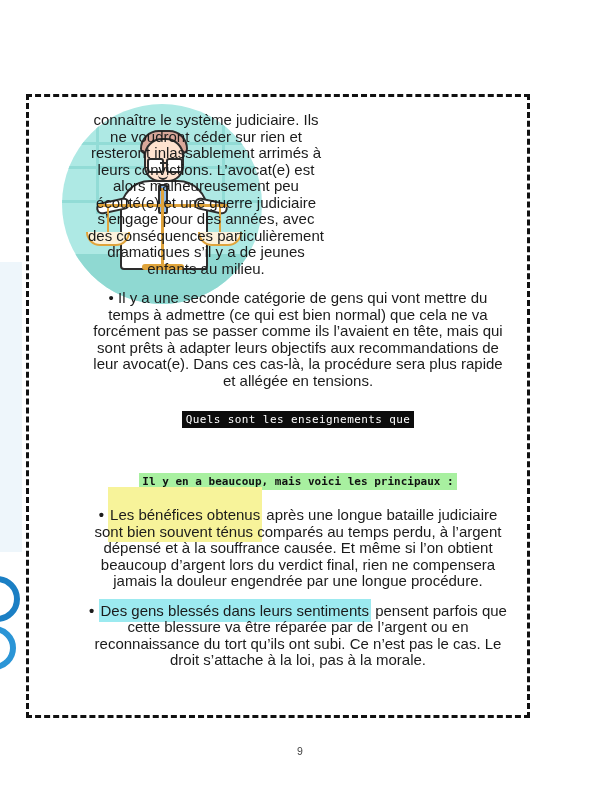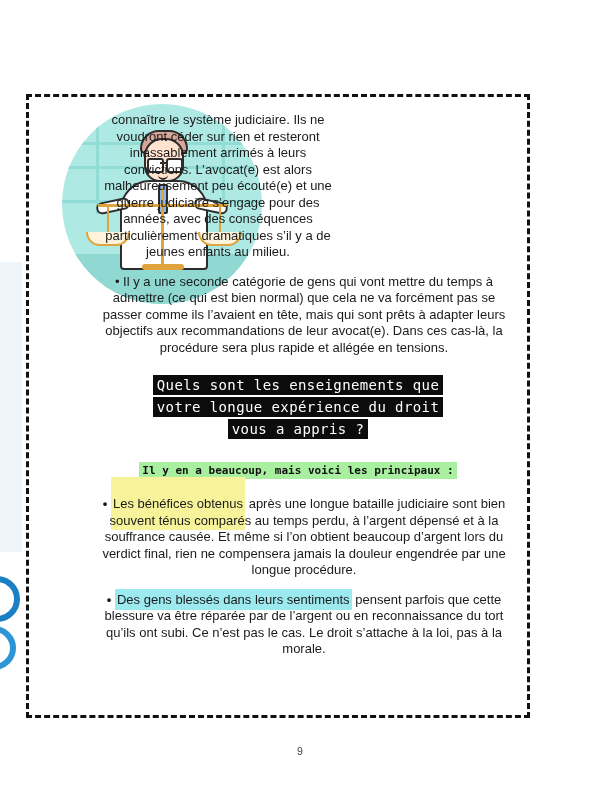--- a/index.html
+++ b/index.html
@@ -153,22 +153,22 @@
   }
   #pan-l { left: 24px; }
   #pan-r { left: 136px; }
   #scale-base {
     position: absolute; left: 80px; top: 160px; width: 42px; height: 6px;
     background: #e0a43c; border-radius: 3px;
   }
 
   
   p.body {
-    margin: 0 0 13px 12px;
-    font-size: 13px;
+    margin: 0 0 13px 0;
+    font-size: 15px;
     line-height: 16.5px;
     color: #1b1b1b;
     text-align: center;
   }
   p.justify {
   }
   .top-para {
     width: 236px;
     margin-left: 184px;
     text-align: center;
@@ -176,21 +176,21 @@
 
   .heading-black {
     margin: 18px 0 20px 0;
     text-align: center;
     line-height: 21px;
   }
   .heading-black span {
     background: #0c0c0c;
     color: #ffffff;
     font-family: "DejaVu Sans Mono", monospace;
-    font-size: 14px;
+    font-size: 11px;
     letter-spacing: 0.4px;
     padding: 2px 4px;
     box-decoration-break: clone;
     -webkit-box-decoration-break: clone;
   }
 
   .heading-green {
     margin: 0 0 18px 0;
     text-align: center;
     font-weight: bold;
@@ -261,22 +261,21 @@
 </div>
 
 <div id="content">
 
   <p class="body top-para">connaître le système judiciaire. Ils ne voudront céder sur rien et resteront inlassablement arrimés à leurs convictions. L’avocat(e) est alors malheureusement peu écouté(e) et une guerre judiciaire s’engage pour des années, avec des conséquences particulièrement dramatiques s’il y a de jeunes enfants au milieu.</p>
 
   <p class="body justify">• Il y a une seconde catégorie de gens qui vont mettre du temps à admettre (ce qui est bien normal) que cela ne va forcément pas se passer comme ils l’avaient en tête, mais qui sont prêts à adapter leurs objectifs aux recommandations de leur avocat(e). Dans ces cas-là, la procédure sera plus rapide et allégée en tensions.</p>
 
   <div class="heading-black">
     <span>Quels sont les enseignements que</span><br>
-    <span>votre longue expérience du droit</span><br>
-    <span>vous a appris ?</span>
+    <br>
   </div>
 
   <div class="heading-green">
     <span>Il y en a beaucoup, mais voici les principaux :</span>
   </div>
 
   <p class="body justify">
     <span class="bullet">•</span>
     <span class="hl-yellow">Les bénéfices obtenus</span><span> après une longue bataille judiciaire sont bien souvent ténus comparés au temps perdu, à l’argent dépensé et à la souffrance causée. Et même si l’on obtient beaucoup d’argent lors du verdict final, rien ne compensera jamais la douleur engendrée par une longue procédure.</span>
   </p>

